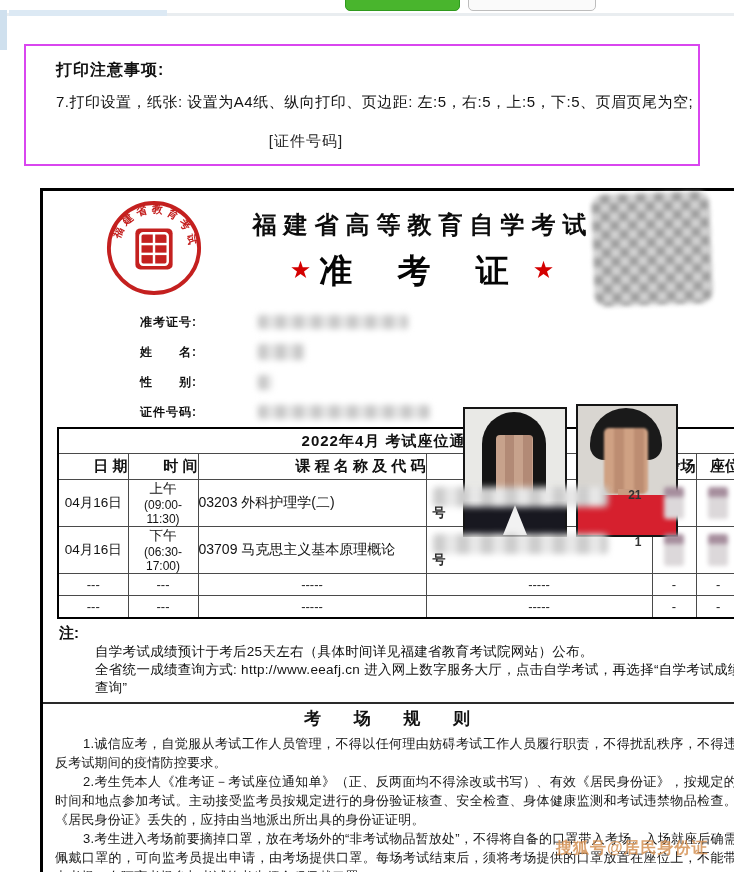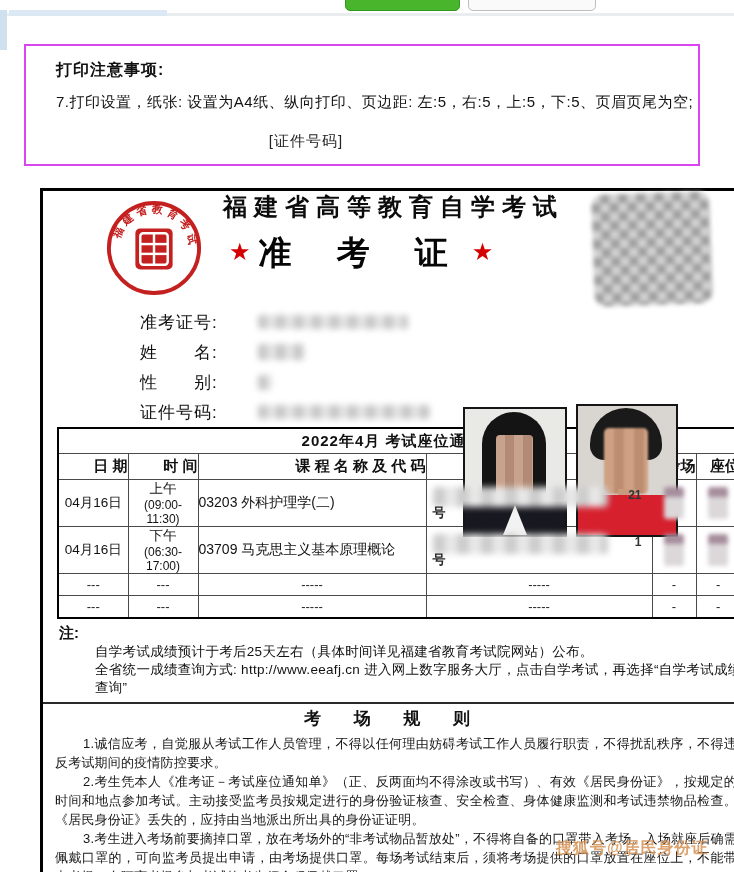--- a/index.html
+++ b/index.html
@@ -25,35 +25,35 @@
   .notice-title{margin:14px 0 0 30px;font-size:16px;font-weight:bold;letter-spacing:1px;}
   .notice-line{margin:12px 0 0 30px;font-size:15px;letter-spacing:0.5px;}
   .print-link-row{margin-top:20px;width:560px;text-align:center;}
   .print-link{display:inline-block;font-size:15px;color:#222;cursor:pointer;letter-spacing:1px;}
 
   
   .doc{position:absolute;left:40px;top:188px;width:702px;min-height:760px;
     border:3px solid #000;background:#fff;}
   .doc-header{position:relative;height:108px;}
   .seal{position:absolute;left:62px;top:8px;width:98px;height:98px;}
-  .titles{margin-left:180px;width:400px;text-align:left;padding-top:0;}
+  .titles{margin-left:180px;width:400px;text-align:center;padding-top:18px;}
   .org-title{font-size:24px;font-weight:bold;letter-spacing:7px;color:#0c0c0c;}
   .ticket-title{margin-top:8px;font-size:33px;font-weight:bold;letter-spacing:2px;color:#050505;}
   .ticket-title .star{color:#d40000;font-size:24px;vertical-align:4px;padding:0 6px;}
   .ticket-title .tword{letter-spacing:18px;}
   .qr-blur{position:absolute;left:550px;top:2px;width:118px;height:112px;
     border-radius:12px;transform:rotate(-2deg);
     background:repeating-conic-gradient(#9c9c9c 0% 25%, #cfcfcf 0% 50%) 0 0/18px 18px,#b5b5b5;
     filter:blur(2px);opacity:0.95;}
 
   
   .doc-info{position:relative;height:128px;}
   .info-fields{padding:8px 0 0 97px;}
   .info-row{height:30px;display:flex;align-items:center;}
-  .info-label{font-size:17px;font-weight:normal;letter-spacing:1px;width:118px;}
+  .info-label{font-size:12px;font-weight:bold;letter-spacing:1px;width:118px;}
   .blur-strip{display:inline-block;height:14px;border-radius:3px;
     background:repeating-linear-gradient(90deg,#c6c6c6 0 9px,#e4e4e4 9px 18px);
     filter:blur(3px);}
   .w-regno{width:150px;}  .w-name{width:46px;height:16px;}
   .w-sex{width:14px;height:15px;}  .w-idno{width:172px;}
   .photo{position:absolute;border:2px solid #151515;overflow:hidden;}
   .photo1{left:420px;top:108px;width:100px;height:126px;background:#e9e9e6;}
   .photo2{left:533px;top:105px;width:98px;height:129px;background:#d9d6d1;}
   .p1-hair{position:absolute;left:17px;top:3px;width:64px;height:112px;background:#141414;
     border-radius:32px 32px 10px 10px;}

